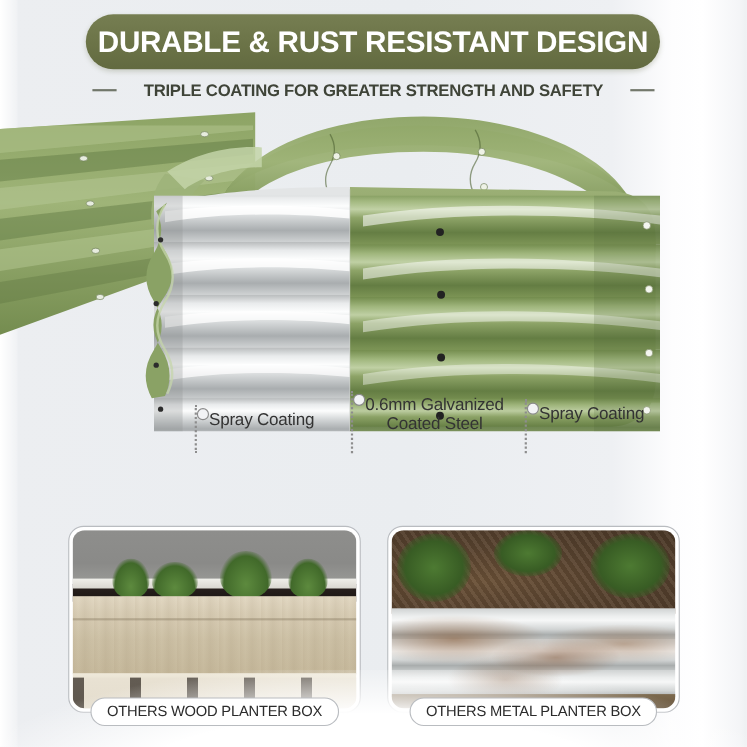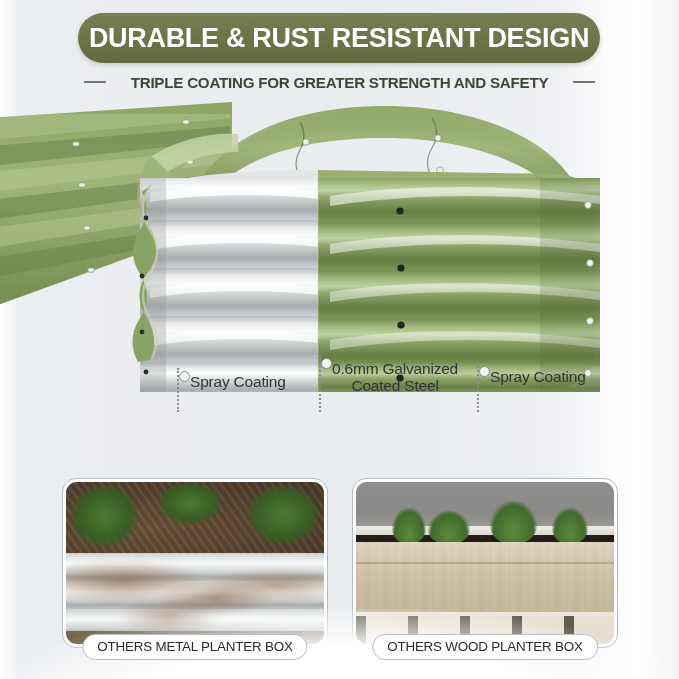--- a/index.html
+++ b/index.html
@@ -432,45 +432,45 @@
   <div class="callout" style="left:477px; top:363px; width:120px;">
     <div class="lead-line" style="height:49px;"></div>
     <div class="lead-dot"></div>
     <div class="callout-label">Spray Coating</div>
   </div>
 
   <div class="compare">
 
     <div class="card">
       <div class="card-photo">
-        <div class="metal-soil"></div>
-        <div class="metal-plant" style="left:2%;top:2%;width:26%;height:38%;"></div>
-        <div class="metal-plant" style="left:36%;top:0%;width:24%;height:26%;"></div>
-        <div class="metal-plant" style="left:70%;top:2%;width:28%;height:36%;"></div>
-        <div class="metal-body">
-          <div class="metal-rust"></div>
-        </div>
-        <div class="metal-ground"></div>
-      </div>
-      <div class="card-caption">OTHERS METAL PLANTER BOX</div>
-    </div>
-
-    <div class="card">
-      <div class="card-photo">
         <div class="wood-wall"></div>
         <div class="wood-soil"></div>
         <div class="wood-rail"></div>
         <div class="herb" style="left:14%;width:13%;height:22%;"></div>
         <div class="herb" style="left:28%;width:16%;height:20%;"></div>
         <div class="herb" style="left:52%;width:18%;height:26%;"></div>
         <div class="herb" style="left:76%;width:14%;height:22%;"></div>
         <div class="wood-body">
           <div class="wood-grain"></div>
         </div>
         <div class="wood-legs"></div>
       </div>
       <div class="card-caption">OTHERS WOOD PLANTER BOX</div>
     </div>
 
+    <div class="card">
+      <div class="card-photo">
+        <div class="metal-soil"></div>
+        <div class="metal-plant" style="left:2%;top:2%;width:26%;height:38%;"></div>
+        <div class="metal-plant" style="left:36%;top:0%;width:24%;height:26%;"></div>
+        <div class="metal-plant" style="left:70%;top:2%;width:28%;height:36%;"></div>
+        <div class="metal-body">
+          <div class="metal-rust"></div>
+        </div>
+        <div class="metal-ground"></div>
+      </div>
+      <div class="card-caption">OTHERS METAL PLANTER BOX</div>
+    </div>
+
   </div>
 
   <div class="bottom-glow"></div>
 </div>
 
 </body></html>

